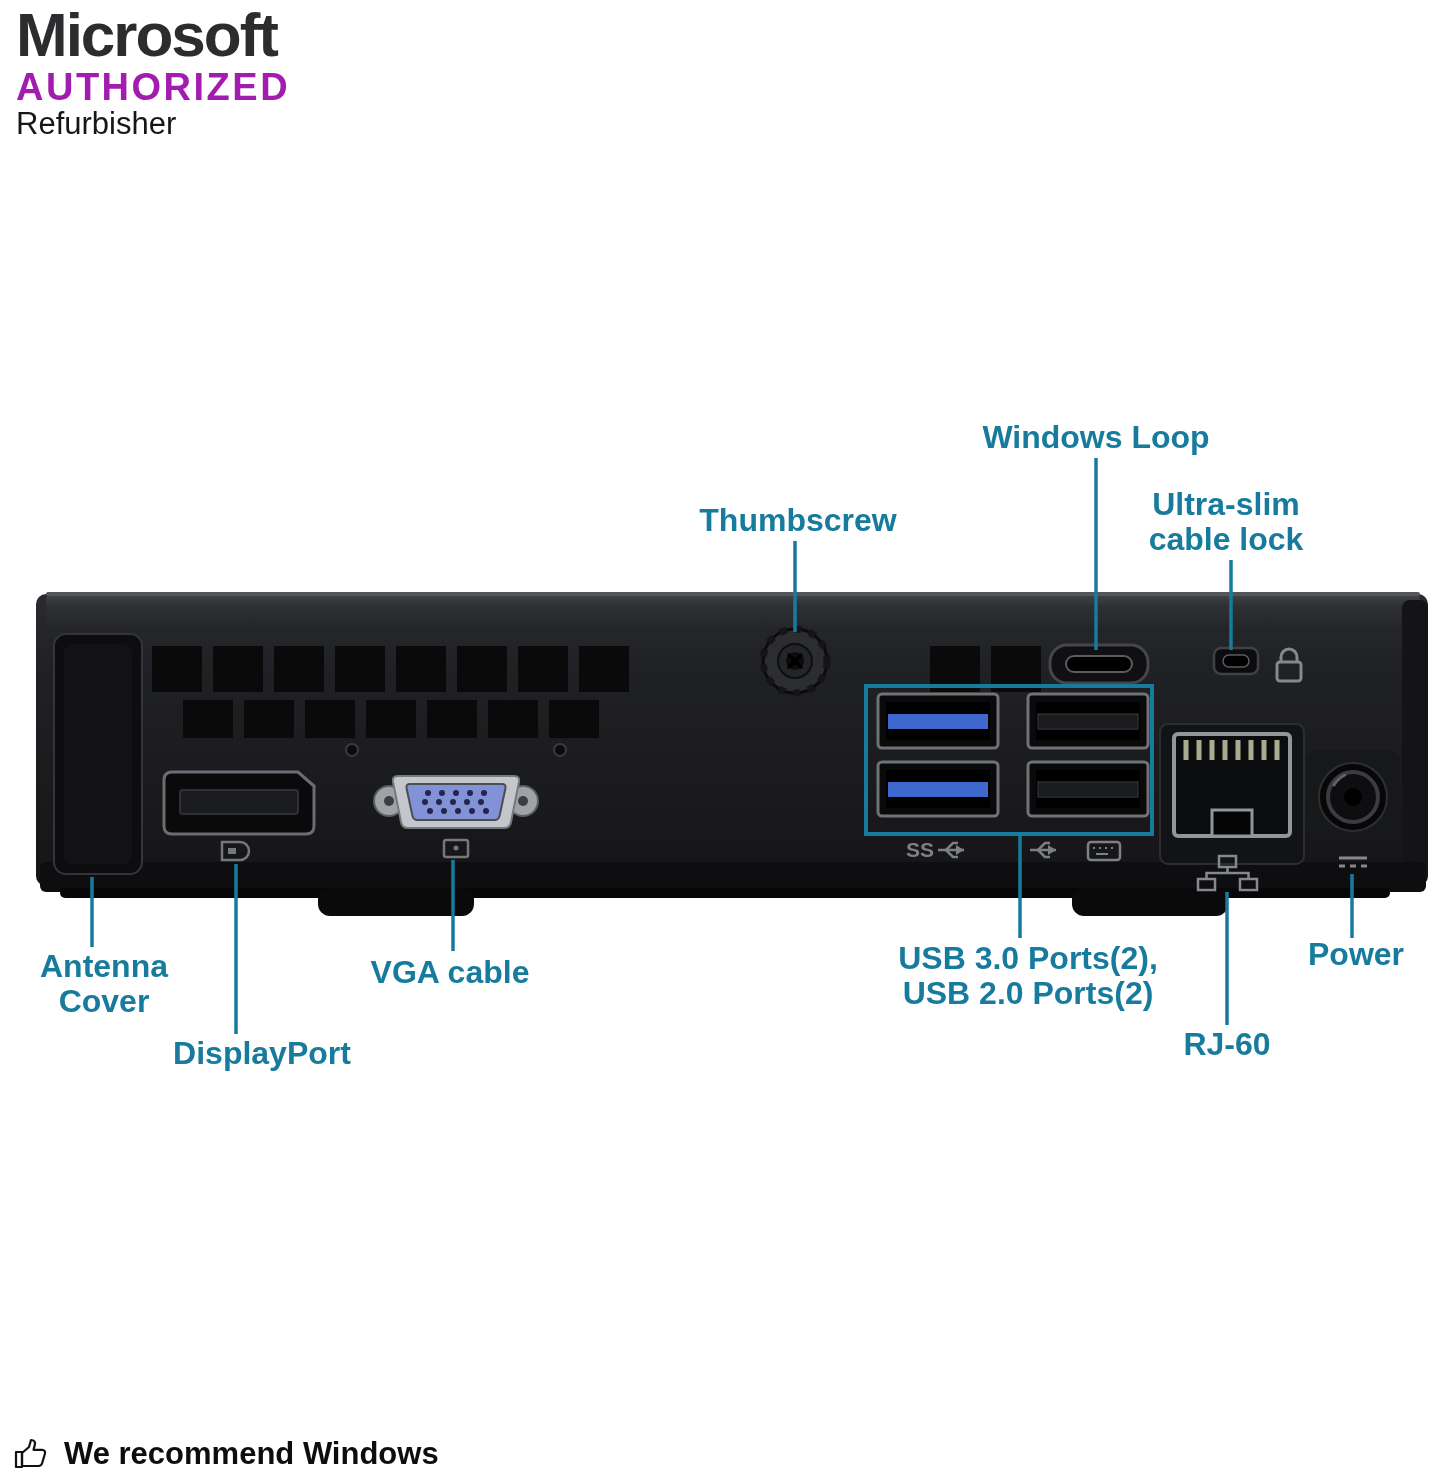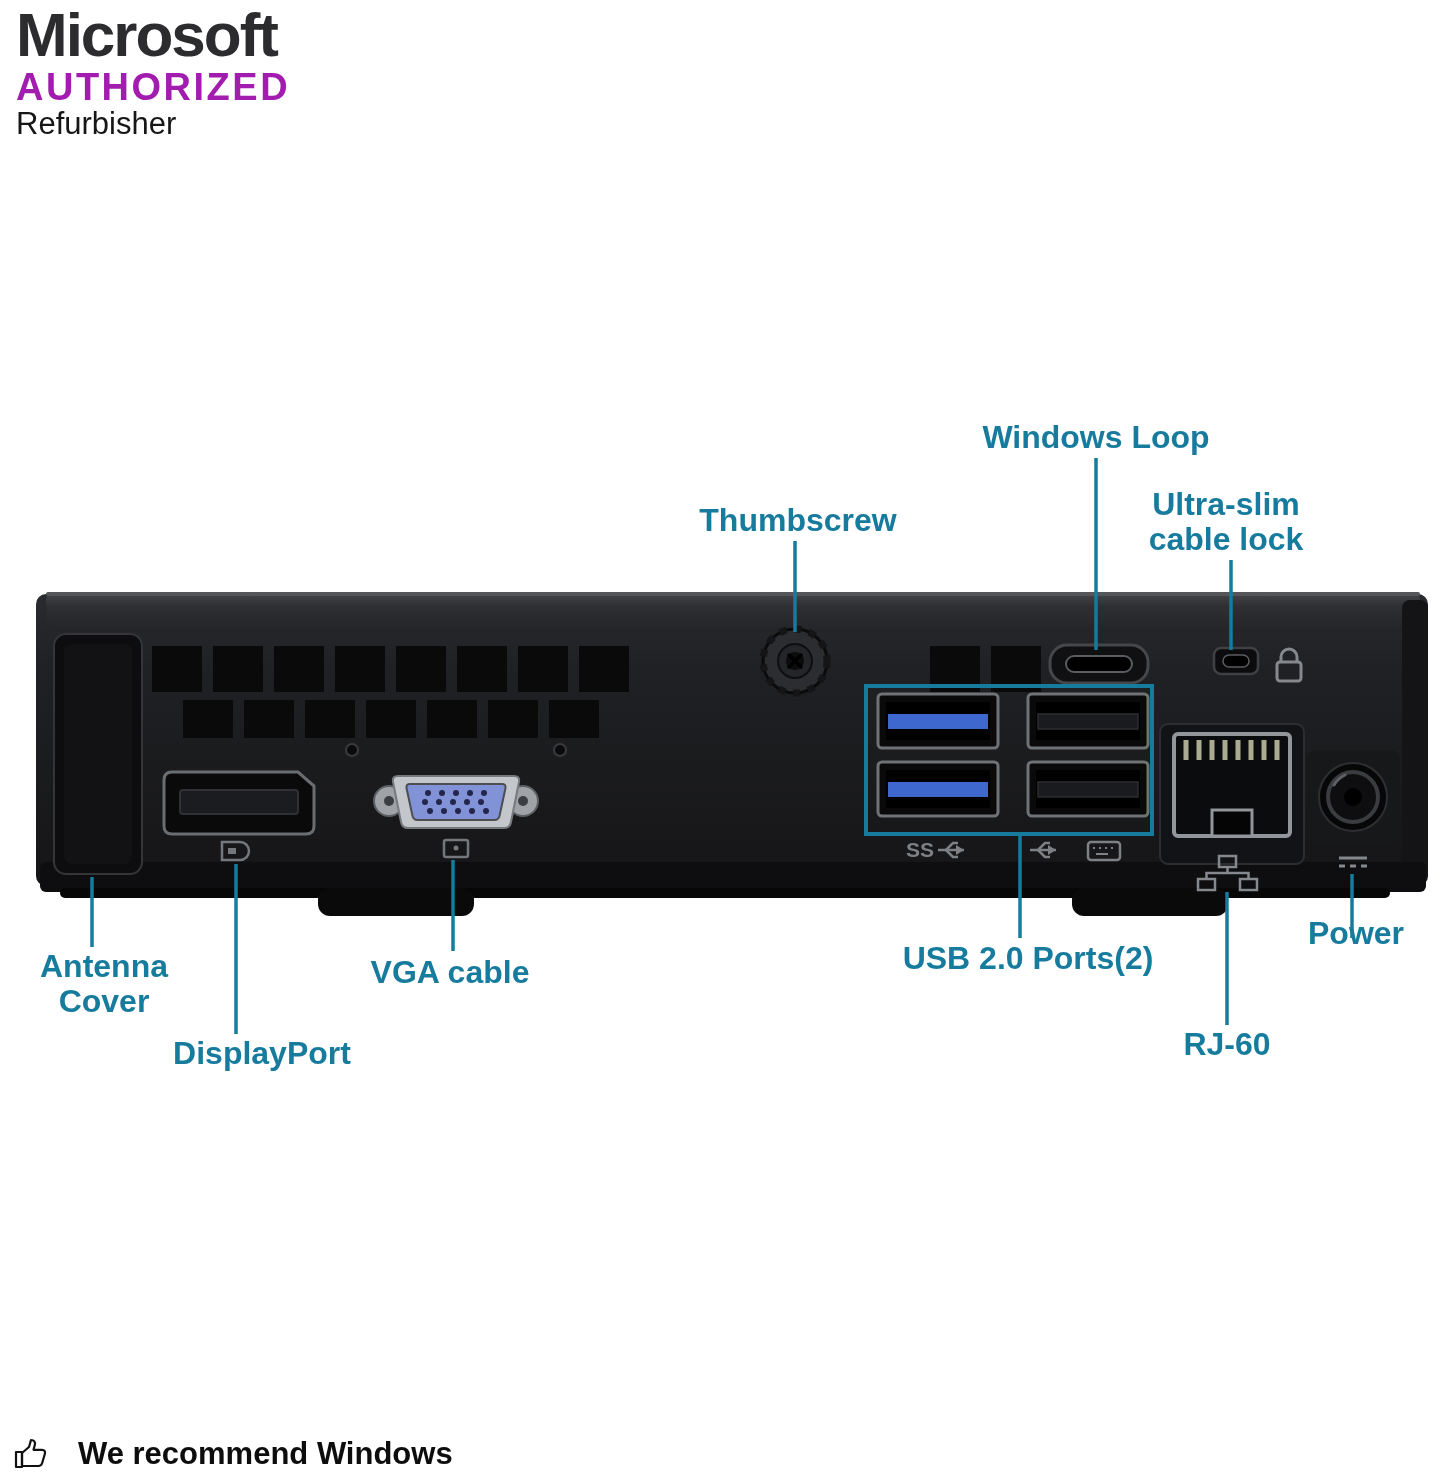--- a/index.html
+++ b/index.html
@@ -24,21 +24,21 @@
     font-size:32px;
     font-weight:700;
     text-align:center;
     line-height:1.08;
     white-space:nowrap;
   }
   .label span{display:block;}
   
   .footer{
     position:absolute;left:14px;top:1436px;
-    display:flex;align-items:center;gap:28px;
+    display:flex;align-items:center;gap:14px;
     color:#0d0d0d;font-size:31px;font-weight:600;
   }
   .thumb-icon{width:36px;height:36px;flex:0 0 auto;}
 </style>
 </head>
 <body>
 
 <div class="canvas">
 
   <div class="hdr">
@@ -270,28 +270,29 @@
 
   <div class="label" style="left:450px;top:955px;">
     <span>VGA cable</span>
   </div>
 
   <div class="label" style="left:262px;top:1036px;">
     <span>DisplayPort</span>
   </div>
 
   <div class="label" style="left:1028px;top:941px;">
+    <span>USB 3.0 Ports(2),</span>
     <span>USB 2.0 Ports(2)</span>
   </div>
 
   <div class="label" style="left:1227px;top:1027px;">
     <span>RJ-60</span>
   </div>
 
-  <div class="label" style="left:1356px;top:916px;">
+  <div class="label" style="left:1356px;top:937px;">
     <span>Power</span>
   </div>
 
   <div class="footer">
     <svg class="thumb-icon" viewBox="0 0 36 36" aria-hidden="true">
       <g fill="none" stroke="#111" stroke-width="2.2" stroke-linejoin="round">
         <rect x="2" y="16" width="6" height="15"></rect>
         <path d="M8 30 v-13 l7 -6 2 -7 c3.2 0 4.6 2 3.8 5 l-1.3 4.8 h8.6 c2.2 0 3.4 1.8 2.8 3.9 l-2.8 9.6 c-.5 1.6 -1.9 2.7 -3.6 2.7 h-15.5 z"></path>
       </g>
     </svg>

